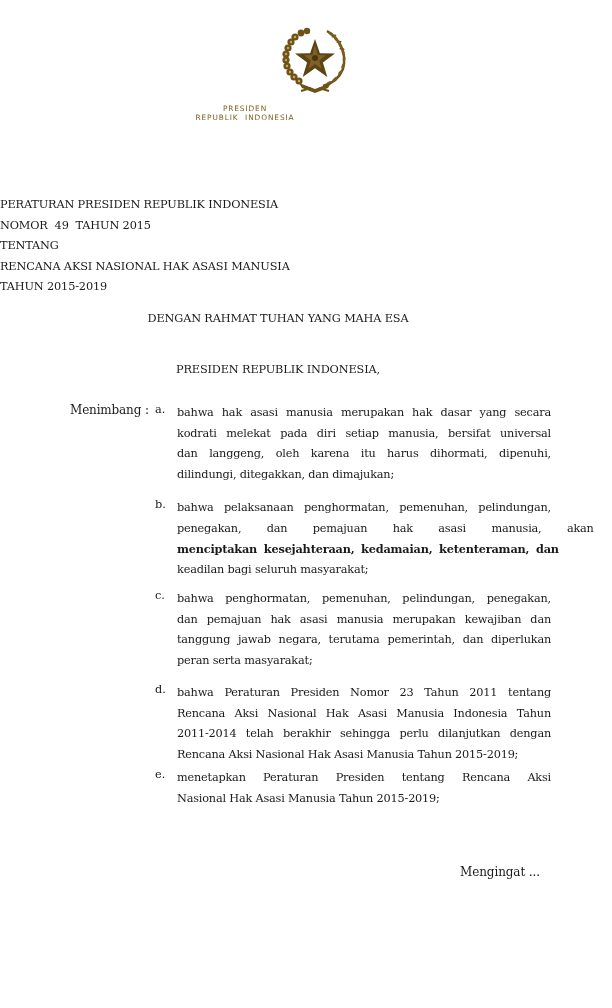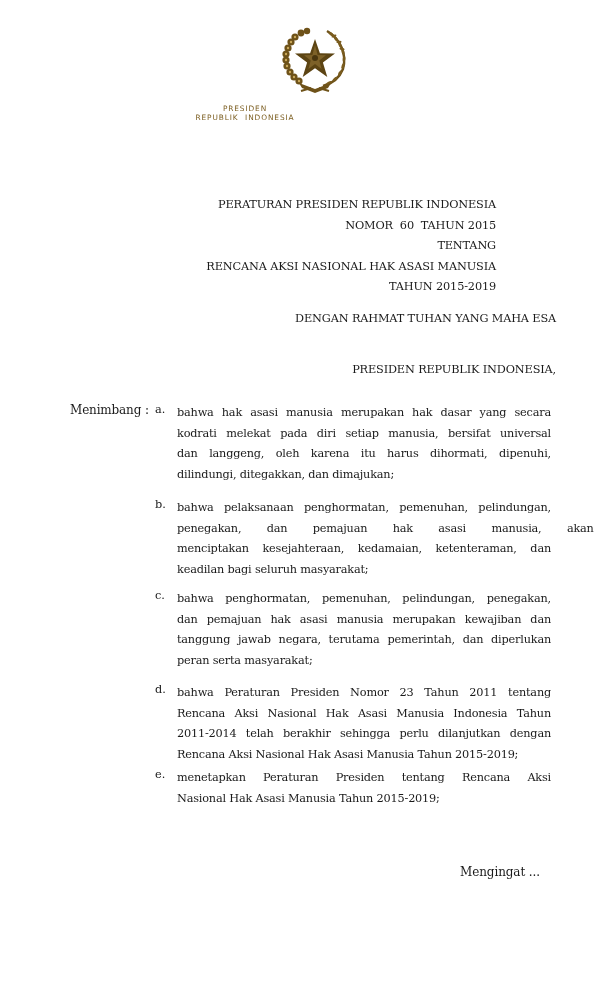--- a/index.html
+++ b/index.html
@@ -40,35 +40,35 @@
       letter-spacing: 0.9px;
       line-height: 9px;
     }
     .cap-1 { top: 104px; }
     .cap-2 { top: 113px; }
 
     .title-block {
       position: absolute;
       left: 0;
       width: 496px;
-      text-align: right;
+      text-align: left;
       font-size: 11.3px;
       line-height: 20.5px;
       letter-spacing: -0.15px;
       top: 195px;
     }
     .title-line {
       display: block;
       white-space: pre;
     }
     .center-line {
       position: absolute;
       left: 0;
       width: 556px;
-      text-align: right;
+      text-align: center;
       font-size: 11.3px;
       letter-spacing: -0.15px;
       white-space: pre;
     }
     .preamble { top: 312px; }
     .president { top: 363px; }
 
     .section-label {
       position: absolute;
       left: 70px;
@@ -174,21 +174,21 @@
     <polygon points="34,14 38.9,28.3 54,28.5 41.9,37.5 46.3,52 34,43.3 21.7,52 26.1,37.5 14,28.5 29.1,28.3" fill="#5c4413"></polygon>
     <polygon points="34,20 36.6,30 45,30.2 38.3,35.5 40.6,44 34,39 27.4,44 29.7,35.5 23,30.2 31.4,30" fill="#7d6128"></polygon>
     <circle cx="34" cy="33" r="3" fill="#4a360e"></circle>
   </svg>
 
   <div class="emblem-caption cap-1">PRESIDEN</div>
   <div class="emblem-caption cap-2" style="white-space: pre;">REPUBLIK  INDONESIA</div>
 
   <div class="title-block">
     <span class="title-line">PERATURAN PRESIDEN REPUBLIK INDONESIA</span>
-    <span class="title-line">NOMOR  60  TAHUN 2015</span>
+    <span class="title-line">NOMOR  49  TAHUN 2015</span>
     <span class="title-line">TENTANG</span>
     <span class="title-line">RENCANA AKSI NASIONAL HAK ASASI MANUSIA</span>
     <span class="title-line">TAHUN 2015-2019</span>
   </div>
 
   <div class="center-line preamble">DENGAN RAHMAT TUHAN YANG MAHA ESA</div>
   <div class="center-line president">PRESIDEN REPUBLIK INDONESIA,</div>
 
   <div class="section-label">Menimbang :</div>
 
@@ -200,21 +200,21 @@
       <span class="item-line">dan langgeng, oleh karena itu harus dihormati, dipenuhi,</span>
       <span class="item-line last">dilindungi, ditegakkan, dan dimajukan;</span>
     </div>
   </div>
 
   <div class="item item-b">
     <span class="item-letter">b.</span>
     <div class="item-text">
       <span class="item-line">bahwa pelaksanaan penghormatan, pemenuhan, pelindungan,</span>
       <span class="item-line" style="word-spacing: 22px;">penegakan, dan pemajuan hak asasi manusia, akan</span>
-      <span class="item-line" style="word-spacing: 3px;">menciptakan kesejahteraan, kedamaian, ketenteraman, dan</span>
+      <span class="item-line" style="word-spacing: 3px; font-weight: bold;">menciptakan kesejahteraan, kedamaian, ketenteraman, dan</span>
       <span class="item-line last">keadilan bagi seluruh masyarakat;</span>
     </div>
   </div>
 
   <div class="item item-c">
     <span class="item-letter">c.</span>
     <div class="item-text">
       <span class="item-line">bahwa penghormatan, pemenuhan, pelindungan, penegakan,</span>
       <span class="item-line">dan pemajuan hak asasi manusia merupakan kewajiban dan</span>
       <span class="item-line">tanggung jawab negara, terutama pemerintah, dan diperlukan</span>

